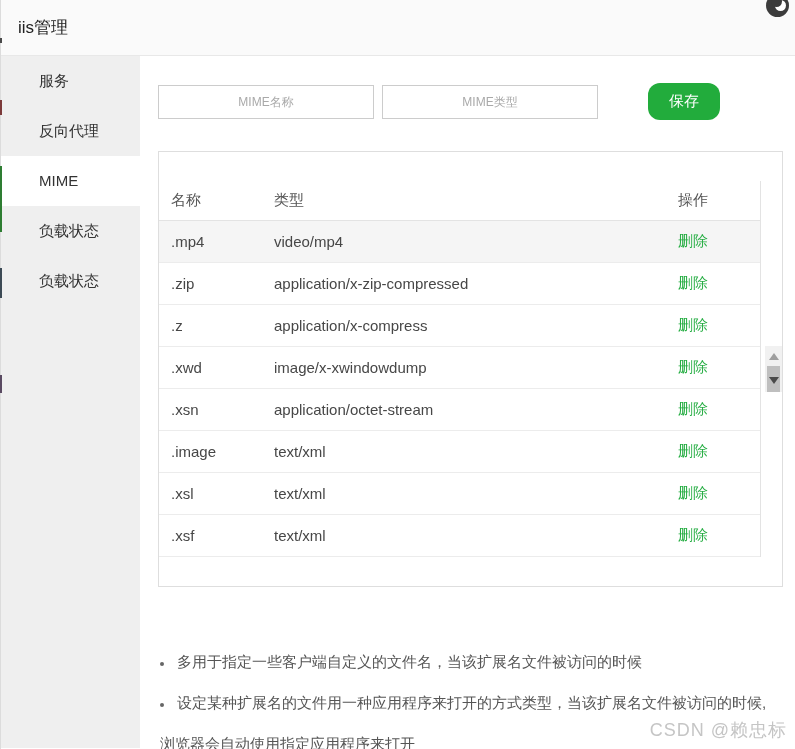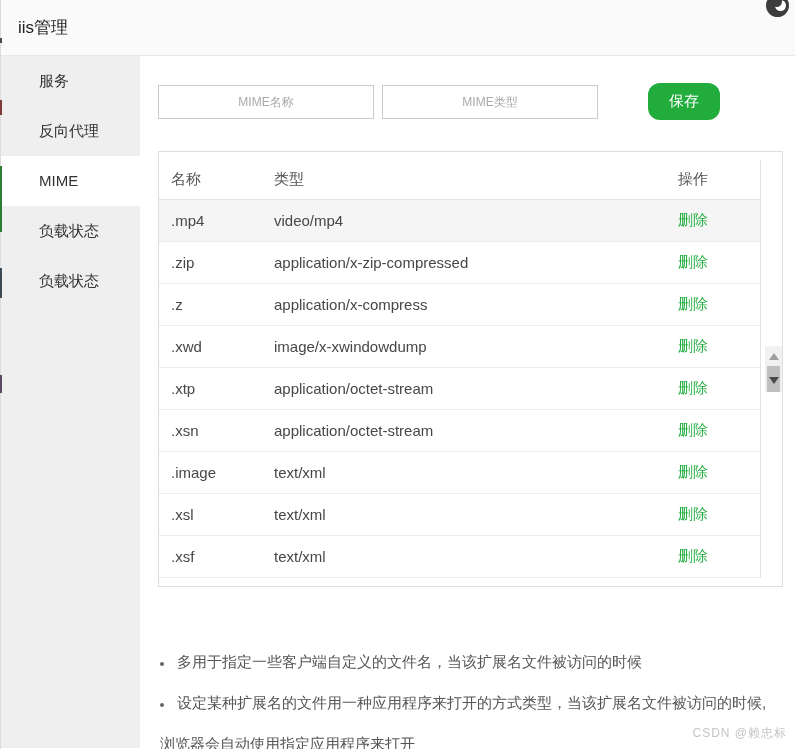--- a/index.html
+++ b/index.html
@@ -87,21 +87,21 @@
     border-top:7px solid #4a4a4a; cursor:pointer; }
 
   
   .notes { margin:55px 0 0; padding:0 0 0 2px; list-style-position:inside;
     width:618px; font-size:15px; color:#555; line-height:40px; }
   .notes li { margin:0; }
   .notes li::marker { color:#666; font-size:12px; }
 
   
   .watermark { position:absolute; right:8px; bottom:7px; color:#c5c5c5;
-    font-size:12px; letter-spacing:1px; z-index:20; }
+    font-size:18px; letter-spacing:1px; z-index:20; }
 </style>
 </head>
 <body>
 
 <div class="edge-line"></div>
 <div class="edge-seg s1"></div>
 <div class="edge-seg s2"></div>
 <div class="edge-seg s3"></div>
 <div class="edge-seg s4"></div>
 <div class="edge-seg s5"></div>
@@ -163,25 +163,20 @@
     <td>application/x-compress</td>
     <td><a class="del-link" style="color: rgb(39, 174, 68);">删除</a></td>
   </tr>
 
   <tr>
     <td>.xwd</td>
     <td>image/x-xwindowdump</td>
     <td><a class="del-link" style="color: rgb(39, 174, 68);">删除</a></td>
   </tr>
 
-  <tr>
-    <td>.xtp</td>
-    <td>application/octet-stream</td>
-    <td><a class="del-link" style="color: rgb(39, 174, 68);">删除</a></td>
-  </tr>
 
   <tr>
     <td>.xsn</td>
     <td>application/octet-stream</td>
     <td><a class="del-link" style="color: rgb(39, 174, 68);">删除</a></td>
   </tr>
 
   <tr>
     <td>.image</td>
     <td>text/xml</td>

